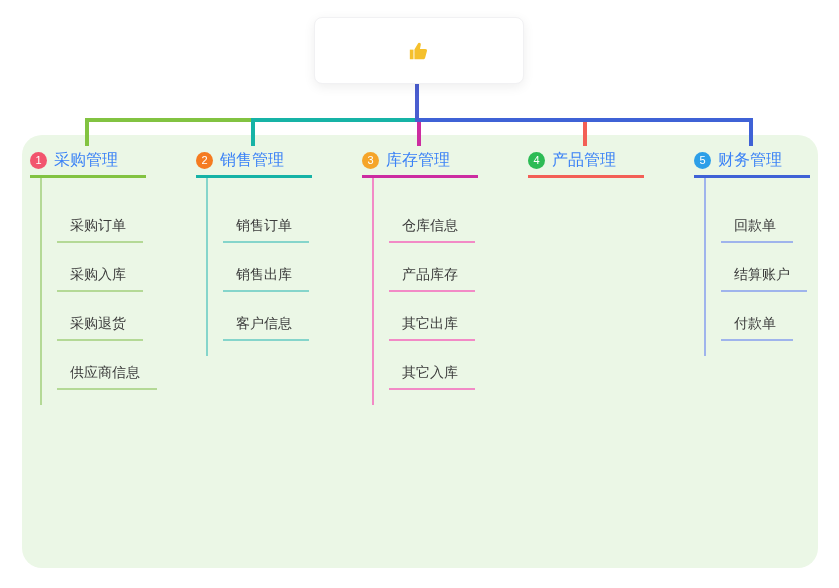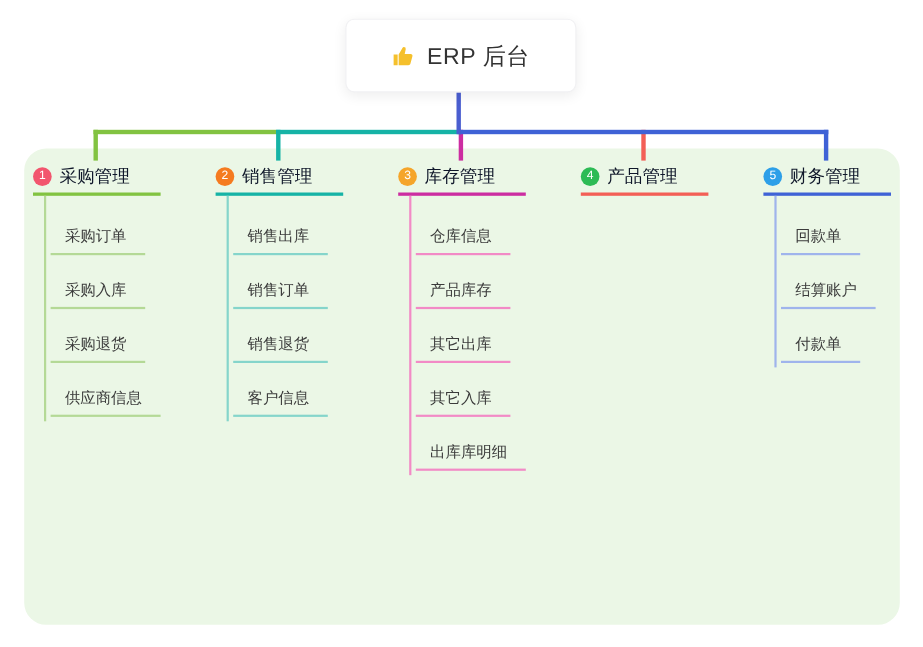--- a/index.html
+++ b/index.html
@@ -24,23 +24,23 @@
   .branch{position:absolute;top:147px;width:max-content;}
   .branch-header{
     display:flex;align-items:center;gap:7px;
     width:116px;height:26px;padding-bottom:2px;
     border-bottom:3px solid var(--c);cursor:pointer;
   }
   .badge{
     width:17px;height:17px;border-radius:50%;flex:0 0 17px;
     color:#fff;font-size:11px;line-height:17px;text-align:center;font-weight:500;
   }
-  .branch-label{font-size:16px;font-weight:500;color:#0f172a;white-space:nowrap;}
+  .branch-label{font-size:16px;font-weight:500;color:#3b82f6;white-space:nowrap;}
   ul.children{
-    list-style:none;margin:0 0 0 10px;padding:4px;
+    list-style:none;margin:0 0 0 10px;padding:15px;
     border-left:2px solid var(--cl);width:max-content;
   }
   ul.children li{
     box-sizing:border-box;height:49px;width:max-content;
     display:flex;align-items:flex-end;
     padding:0 17px 6px 13px;
     border-bottom:2px solid var(--cl);cursor:pointer;
   }
   ul.children li:first-child{height:50px;}
   ul.children li span{font-size:14px;color:#3b3b3b;white-space:nowrap;}
@@ -61,21 +61,20 @@
       <div class="line" style="left: 417px; top: 118px; width: 336px; height: 4px; background: rgb(63, 98, 214);"></div>
       <div class="line" style="left: 415px; top: 84px; width: 4px; height: 38px; background: rgb(74, 94, 208);"></div>
     </div>
   <div class="root-card">
     <span class="thumb">
       <svg width="22" height="22" viewBox="0 0 24 24" id="thumb-svg" style="fill: rgb(245, 192, 44);">
         <path d="M2 10.5h4V21H2z"></path>
         <path d="M7 21h9.6c1 0 1.9-.7 2.1-1.7l1.9-7a2 2 0 0 0-1.9-2.5H13l1-4.6A1.9 1.9 0 0 0 12.1 3c-.5 0-1 .3-1.2.8L7 10.4z"></path>
       </svg>
     </span>
-    <span class="root-label">ERP 后台</span>
   </div>
   <div id="branches">
   <section class="branch" style="left: 30px; --c: #82c341; --cl: #b4d996;">
     <header class="branch-header">
       <span class="badge" style="background: rgb(242, 85, 110);">1</span>
       <span class="branch-label">采购管理</span>
     </header>
     <ul class="children">
           <li>
             <span>采购订单</span>
@@ -92,27 +91,24 @@
         </ul>
   </section>
 
   <section class="branch" style="left: 196px; --c: #16b3a6; --cl: #85d5cb;">
     <header class="branch-header">
       <span class="badge" style="background: rgb(245, 123, 32);">2</span>
       <span class="branch-label">销售管理</span>
     </header>
     <ul class="children">
           <li>
-            <span>销售出库</span>
-          </li>
-          <li>
             <span>销售订单</span>
           </li>
           <li>
-            <span>销售退货</span>
+            <span>销售出库</span>
           </li>
           <li>
             <span>客户信息</span>
           </li>
         </ul>
   </section>
 
   <section class="branch" style="left: 362px; --c: #cc2da1; --cl: #f28ac6;">
     <header class="branch-header">
       <span class="badge" style="background: rgb(245, 165, 42);">3</span>
@@ -123,23 +119,20 @@
             <span>仓库信息</span>
           </li>
           <li>
             <span>产品库存</span>
           </li>
           <li>
             <span>其它出库</span>
           </li>
           <li>
             <span>其它入库</span>
-          </li>
-          <li>
-            <span>出库库明细</span>
           </li>
         </ul>
   </section>
 
   <section class="branch" style="left: 528px; --c: #f35f56; --cl: #f8a39b;">
     <header class="branch-header">
       <span class="badge" style="background: rgb(45, 187, 85);">4</span>
       <span class="branch-label">产品管理</span>
     </header>
   </section>

